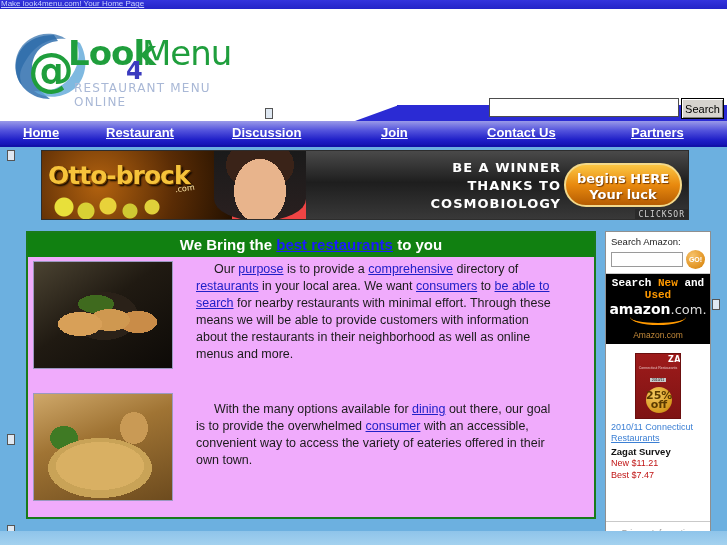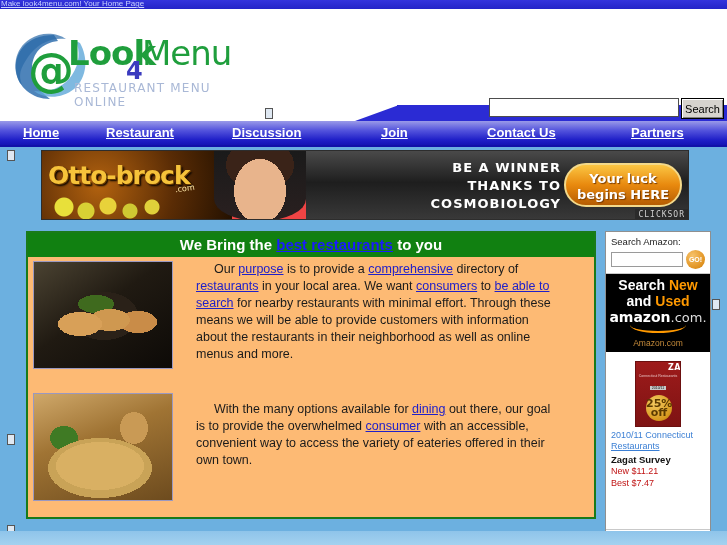--- a/index.html
+++ b/index.html
@@ -167,21 +167,21 @@
   .content{
     position:absolute;left:26px;top:84px;width:570px;height:288px;
     border:2px solid #1a7a1a;box-sizing:border-box;background:#e2e0f7;
   }
   .content-head{
     height:24px;background:#118011;color:#ffffff;
     font-size:15px;font-weight:bold;text-align:center;line-height:24px;
     font-family:"Liberation Sans", sans-serif;
   }
   .content-head a{color:#1a1aff;text-decoration:underline;cursor:pointer;}
-  .content-body{position:relative;height:260px;background:#fdba74;}
+  .content-body{position:relative;height:260px;background:#f0abfc;}
   .photo{
     position:absolute;width:140px;height:108px;
     border:1px solid #9a98c0;box-sizing:border-box;
   }
   .photo1{
     left:5px;top:4px;
     background:
       radial-gradient(ellipse 22px 12px at 46px 62px,#d8a058 0 100%,transparent 100%),
       radial-gradient(ellipse 20px 11px at 76px 58px,#cf9850 0 100%,transparent 100%),
       radial-gradient(ellipse 19px 11px at 104px 60px,#c98c48 0 100%,transparent 100%),
@@ -224,22 +224,22 @@
   .amz-go{
     width:19px;height:19px;border-radius:50%;margin-left:3px;
     background:radial-gradient(circle at 35% 30%,#f7c26a,#e0921f 70%,#b36d0c);
     color:#fff;font-size:7px;font-weight:bold;line-height:19px;text-align:center;
     border:none;cursor:pointer;padding:0;
     font-family:"Liberation Sans", sans-serif;
   }
   .amz-black{
     background:#000;padding:3px 2px 4px;text-align:center;
   }
-  .amz-l1{font-size:14px;font-weight:bold;color:#fff;
-    font-family:Liberation Sans, sans-serif;}
+  .amz-l1{font-size:11px;font-weight:bold;color:#fff;
+    font-family:Liberation Mono, monospace;}
   .amz-l1 .o{color:#ff9900;}
   .amz-l2{font-size:14px;font-weight:bold;color:#fff;line-height:15px;margin-top:1px;
     font-family:"DejaVu Sans", sans-serif;}
   .amz-l2 .dim{color:#dddddd;font-weight:normal;font-size:13px;}
   .amz-arrow{
     width:56px;height:6px;margin:0 auto;
     border-bottom:2px solid #ff9900;border-radius:0 0 50% 50%/0 0 100% 100%;
   }
   .amz-l3{font-size:8.5px;color:#c48a3a;margin-top:5px;
     font-family:"Liberation Sans", sans-serif;}
@@ -338,22 +338,22 @@
       <div class="bn-dice"></div>
     </div>
     <div class="bn-face"></div>
     <div class="bn-mid">
       <div class="bn-txt">
         <div>BE A WINNER</div>
         <div>THANKS TO</div>
         <div>COSMOBIOLOGY</div>
       </div>
       <div class="bn-cta">
+        <div>begins HERE</div>
         <div>Your luck</div>
-        <div>begins HERE</div>
       </div>
       <span class="bn-brand">CLICKSOR</span>
     </div>
   </div>
 
   <span class="bimg bimg-pos" style="left:7px;top:3px;"></span>
   <span class="bimg bimg-pos" style="left:7px;top:287px;"></span>
   <span class="bimg bimg-pos" style="left:7px;top:378px;"></span>
   <span class="bimg bimg-pos" style="left:712px;top:152px;"></span>
 

